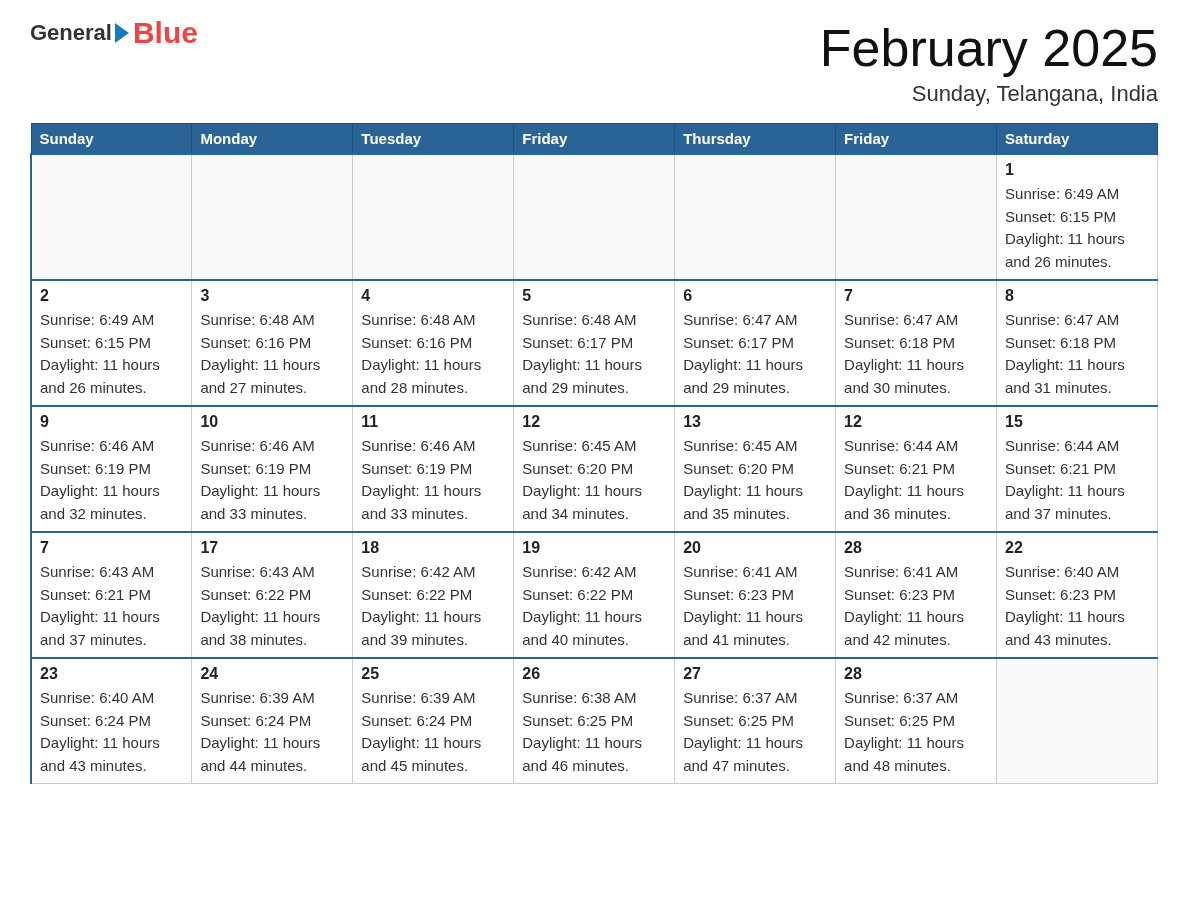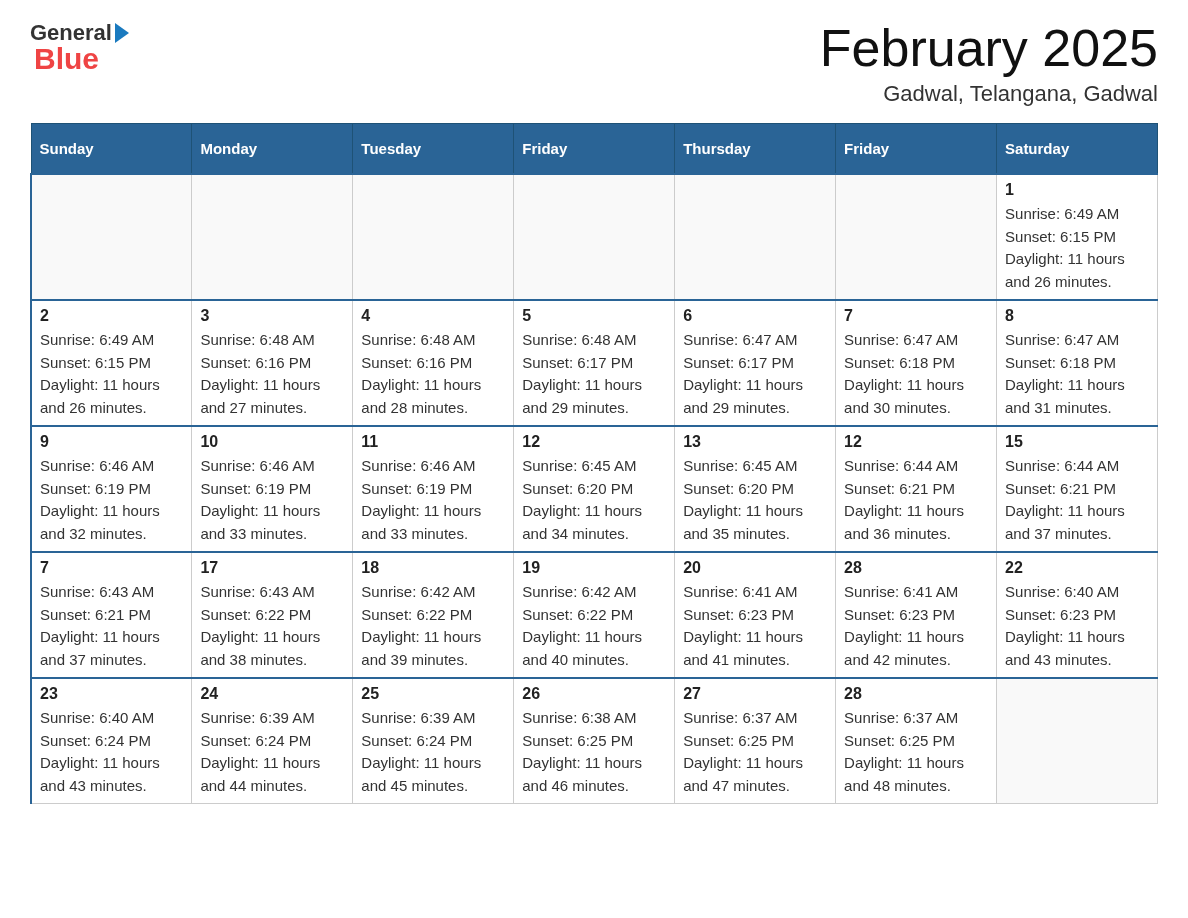--- a/index.html
+++ b/index.html
@@ -11,21 +11,20 @@
       min-height: 918px;
     }
     .header {
       display: flex;
       justify-content: space-between;
       align-items: flex-start;
       margin-bottom: 16px;
     }
     .logo {
       display: flex;
-      flex-direction: column;
       align-items: flex-start;
     }
     .logo-top {
       display: flex;
       align-items: center;
     }
     .logo-general {
       font-size: 22px;
       font-weight: bold;
       color: #333;
@@ -60,21 +59,21 @@
       margin-top: 4px;
     }
     .calendar {
       width: 100%;
       border-collapse: collapse;
       table-layout: fixed;
     }
     .calendar thead th {
       background: #2a6496;
       color: #fff;
-      padding: 16px 8px;
+      padding: 6px 8px;
       font-size: 15px;
       font-weight: bold;
       text-align: left;
       border: 1px solid #1e5276;
     }
     .calendar tbody td {
       border: 1px solid #ccc;
       vertical-align: top;
       padding: 6px 8px;
       height: 115px;
@@ -107,21 +106,21 @@
 <div class="header">
   <div class="logo">
     <div class="logo-top">
       <span class="logo-general">General</span>
       <div class="logo-triangle"></div>
     </div>
     <span class="logo-blue">Blue</span>
   </div>
   <div class="title-block">
     <div class="month-title">February 2025</div>
-    <div class="location">Gadwal, Telangana, Gadwal</div>
+    <div class="location">Sunday, Telangana, India</div>
   </div>
 </div>
 
 <table class="calendar">
   <thead>
     <tr>
     <th>Sunday</th>
         <th>Monday</th>
         <th>Tuesday</th>
         <th>Friday</th>

